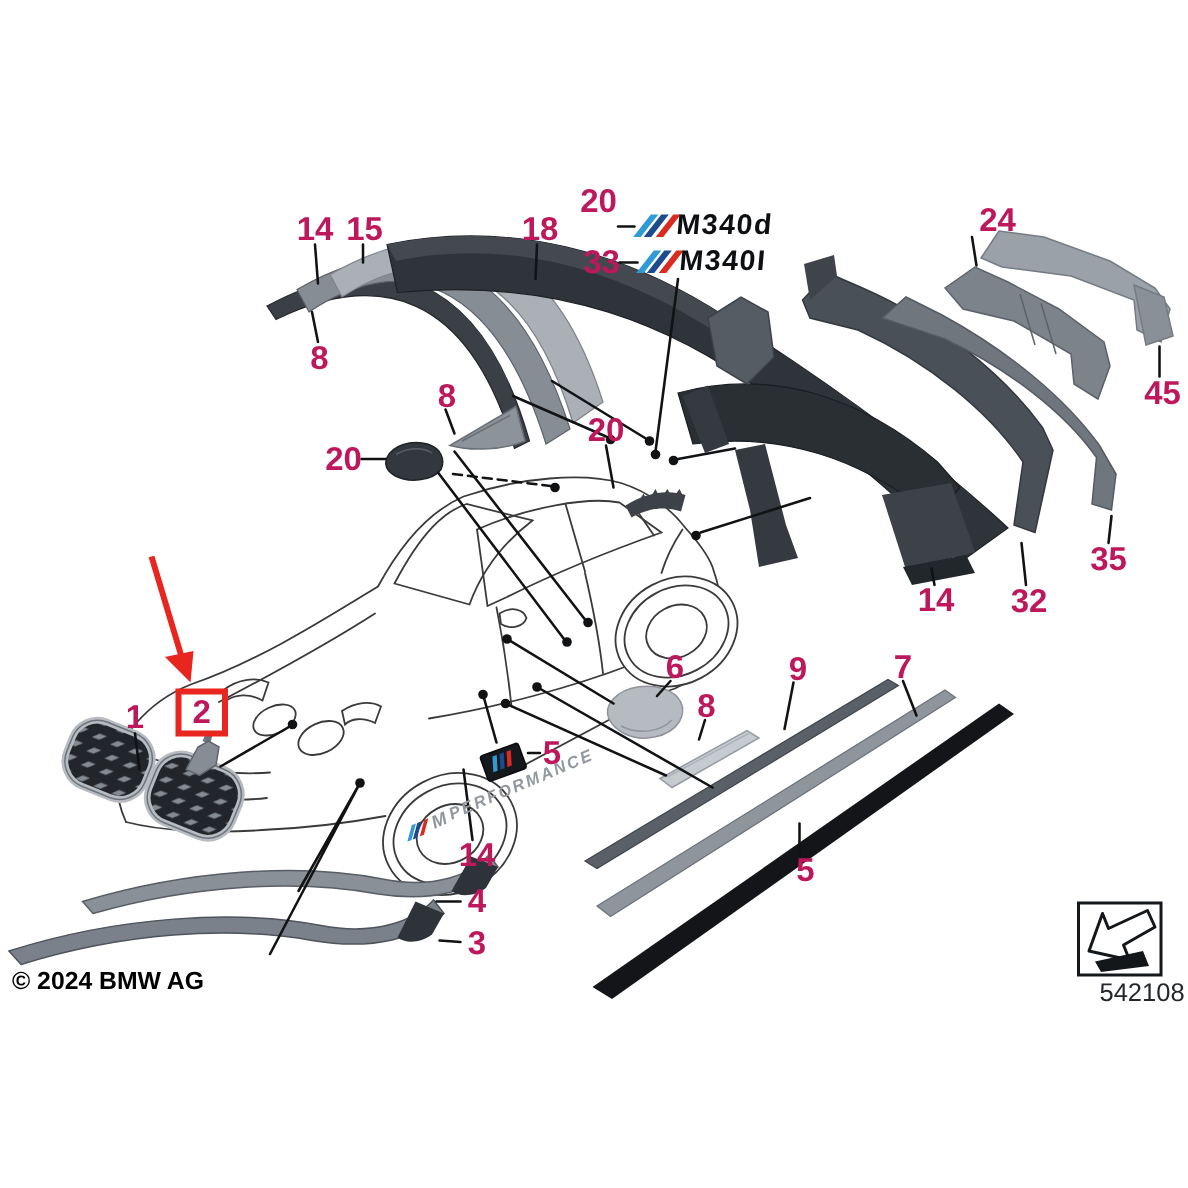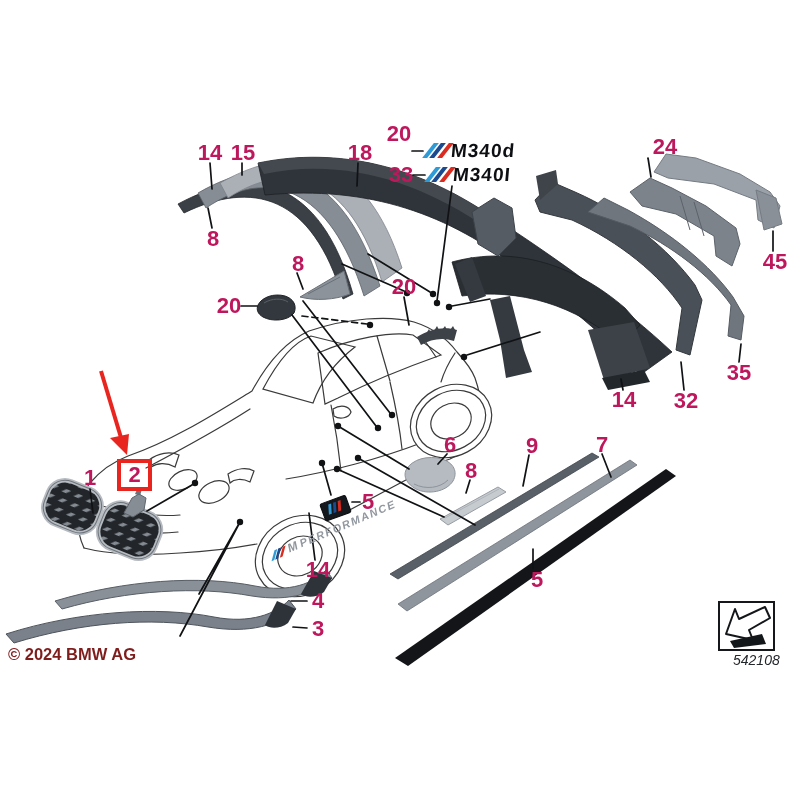--- a/index.html
+++ b/index.html
@@ -17,24 +17,24 @@
   .mstripes .s1{background:#2e9bd6;}
   .mstripes .s2{background:#1b4a8f;}
   .mstripes .s3{background:#d92b1f;}
   .badge-text{font-weight:900;font-size:19px;letter-spacing:1px;color:#0d0f12;
       transform:skewX(-5deg);white-space:nowrap;}
   .decal{position:absolute;left:271px;top:549px;transform:rotate(-23deg);transform-origin:left center;
       display:flex;align-items:center;color:#9298a0;}
   .decal .mstripes i{width:3px;height:9px;margin-left:1.5px;}
   .decal .decal-m{font-weight:bold;font-style:italic;font-size:12px;margin:0 3px 0 2px;color:#8f959b;}
   .decal .decal-text{font-weight:bold;font-style:italic;font-size:11px;letter-spacing:1.6px;color:#9298a0;}
-  .copyright{position:absolute;left:8px;top:645px;font-size:16.5px;font-weight:bold;color:#7f1d1d;}
+  .copyright{position:absolute;left:8px;top:645px;font-size:16.5px;font-weight:bold;color:#000000;}
   .icon-box{position:absolute;left:718px;top:601px;width:57px;height:50px;border:2px solid #15181b;
       background:#fff;box-sizing:border-box;}
-  .sheet-no{position:absolute;left:733px;top:652px;font-size:14px;color:#23262a;font-style:italic;}
+  .sheet-no{position:absolute;left:733px;top:652px;font-size:17px;color:#23262a;}
 </style>
 </head>
 <body>
 
 <div class="stage">
 
 <svg class="diagram-svg" width="792" height="792" viewBox="0 0 792 792">
   <defs>
     <pattern id="mesh" width="13" height="10" patternUnits="userSpaceOnUse">
       <rect width="13" height="10" fill="#22262b"></rect>

